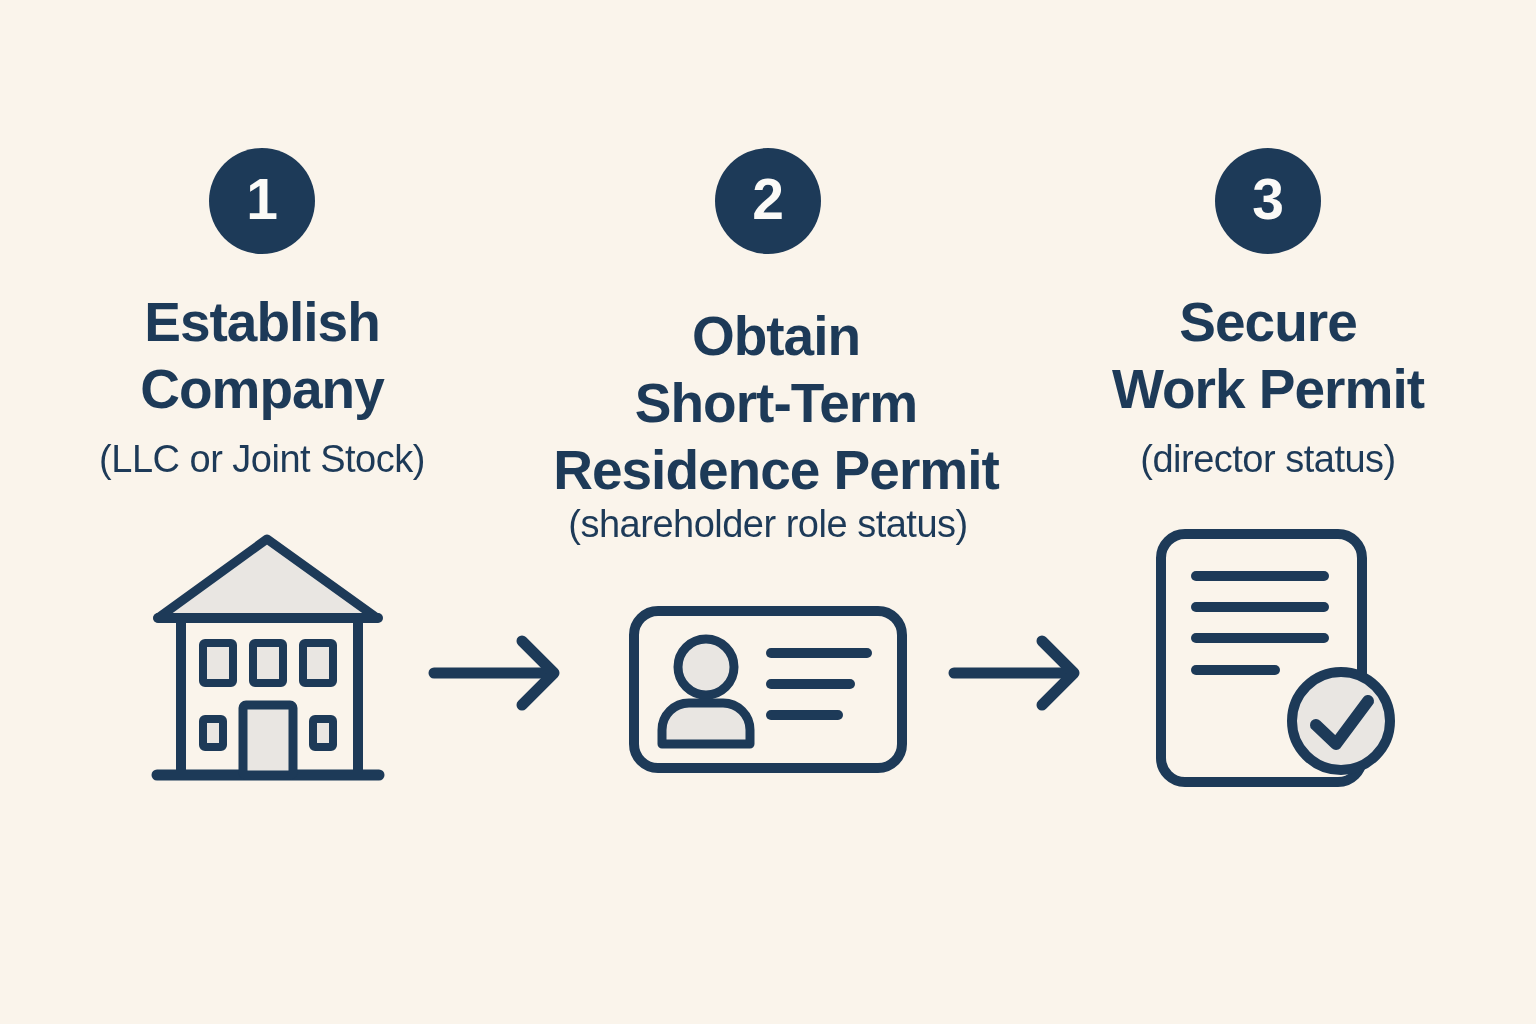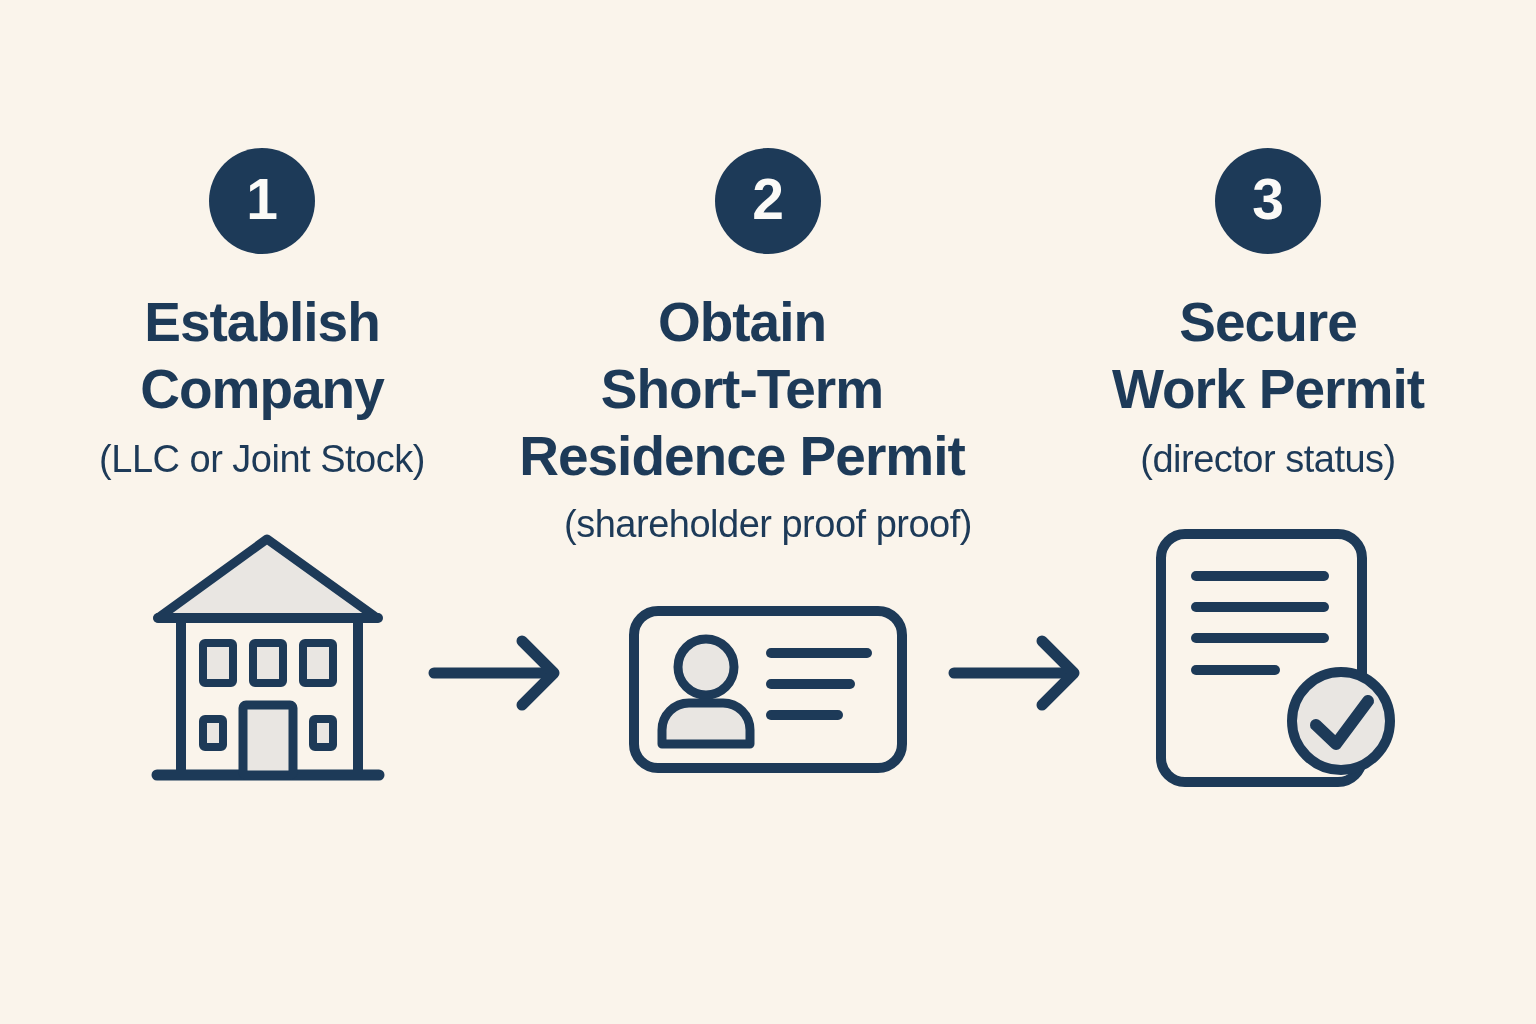--- a/index.html
+++ b/index.html
@@ -40,21 +40,21 @@
     width:560px;
     text-align:center;
     font-size:55px;
     font-weight:700;
     line-height:67px;
     letter-spacing:-1px;
     color:var(--navy);
     white-space:pre-line;
   }
   .title.c1{left:-18px;}
-  .title.c2{left:462px;}
+  .title.c2{left:496px;margin-top:14px;}
   .title.c3{left:988px;}
   .subtitle{
     position:absolute;
     width:560px;
     text-align:center;
     font-size:38px;
     font-weight:500;
     letter-spacing:-0.5px;
     color:var(--navy);
     white-space:nowrap;
@@ -111,21 +111,21 @@
       <polyline points="94,13 126,45 94,77" stroke="#1d3a58" stroke-width="11" stroke-linecap="round" stroke-linejoin="round" fill="none"></polyline>
     </svg>
   </div>
 
   <div class="badge c2">
     <span>2</span>
   </div>
   <div class="title c2">Obtain
 Short-Term
 Residence Permit</div>
-  <div class="subtitle c2">(shareholder proof proof)</div>
+  <div class="subtitle c2">(shareholder role status)</div>
 
   <div class="icon-wrap icon-card">
     <svg viewBox="0 0 280 170" fill="none" xmlns="http://www.w3.org/2000/svg">
 
       <rect x="6" y="6" width="268" height="157" rx="24" stroke="#1d3a58" stroke-width="10" fill="none"></rect>
 
       <circle cx="78" cy="62" r="28" fill="#e9e6e2" stroke="#1d3a58" stroke-width="9"></circle>
 
       <path d="M34,139 v-14 a27,27 0 0 1 27,-27 h34 a27,27 0 0 1 27,27 v14 z" fill="#e9e6e2" stroke="#1d3a58" stroke-width="9" stroke-linejoin="round"></path>
 

